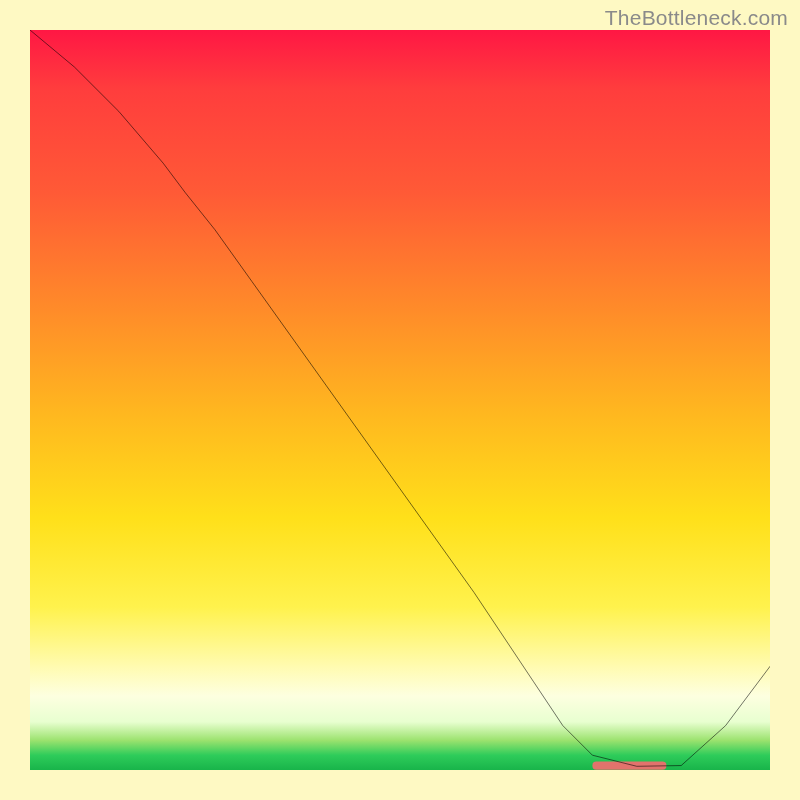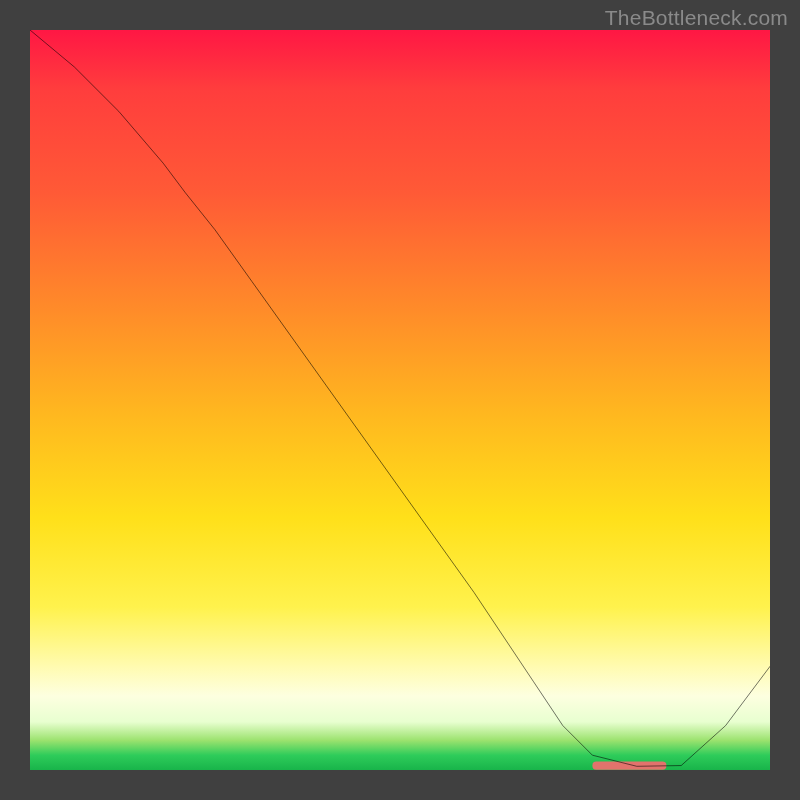--- a/index.html
+++ b/index.html
@@ -8,21 +8,21 @@
     width: 800px;
     height: 800px;
     background: #000;
     font-family: Arial, Helvetica, sans-serif;
     overflow: hidden;
   }
   .frame {
     position: relative;
     width: 800px;
     height: 800px;
-    background: #404040;
+    background: #fef9c3;
   }
   .plot-area {
     position: absolute;
     left: 30px;
     top: 30px;
     width: 740px;
     height: 740px;
     box-sizing: border-box;
   }
   .gradient {

